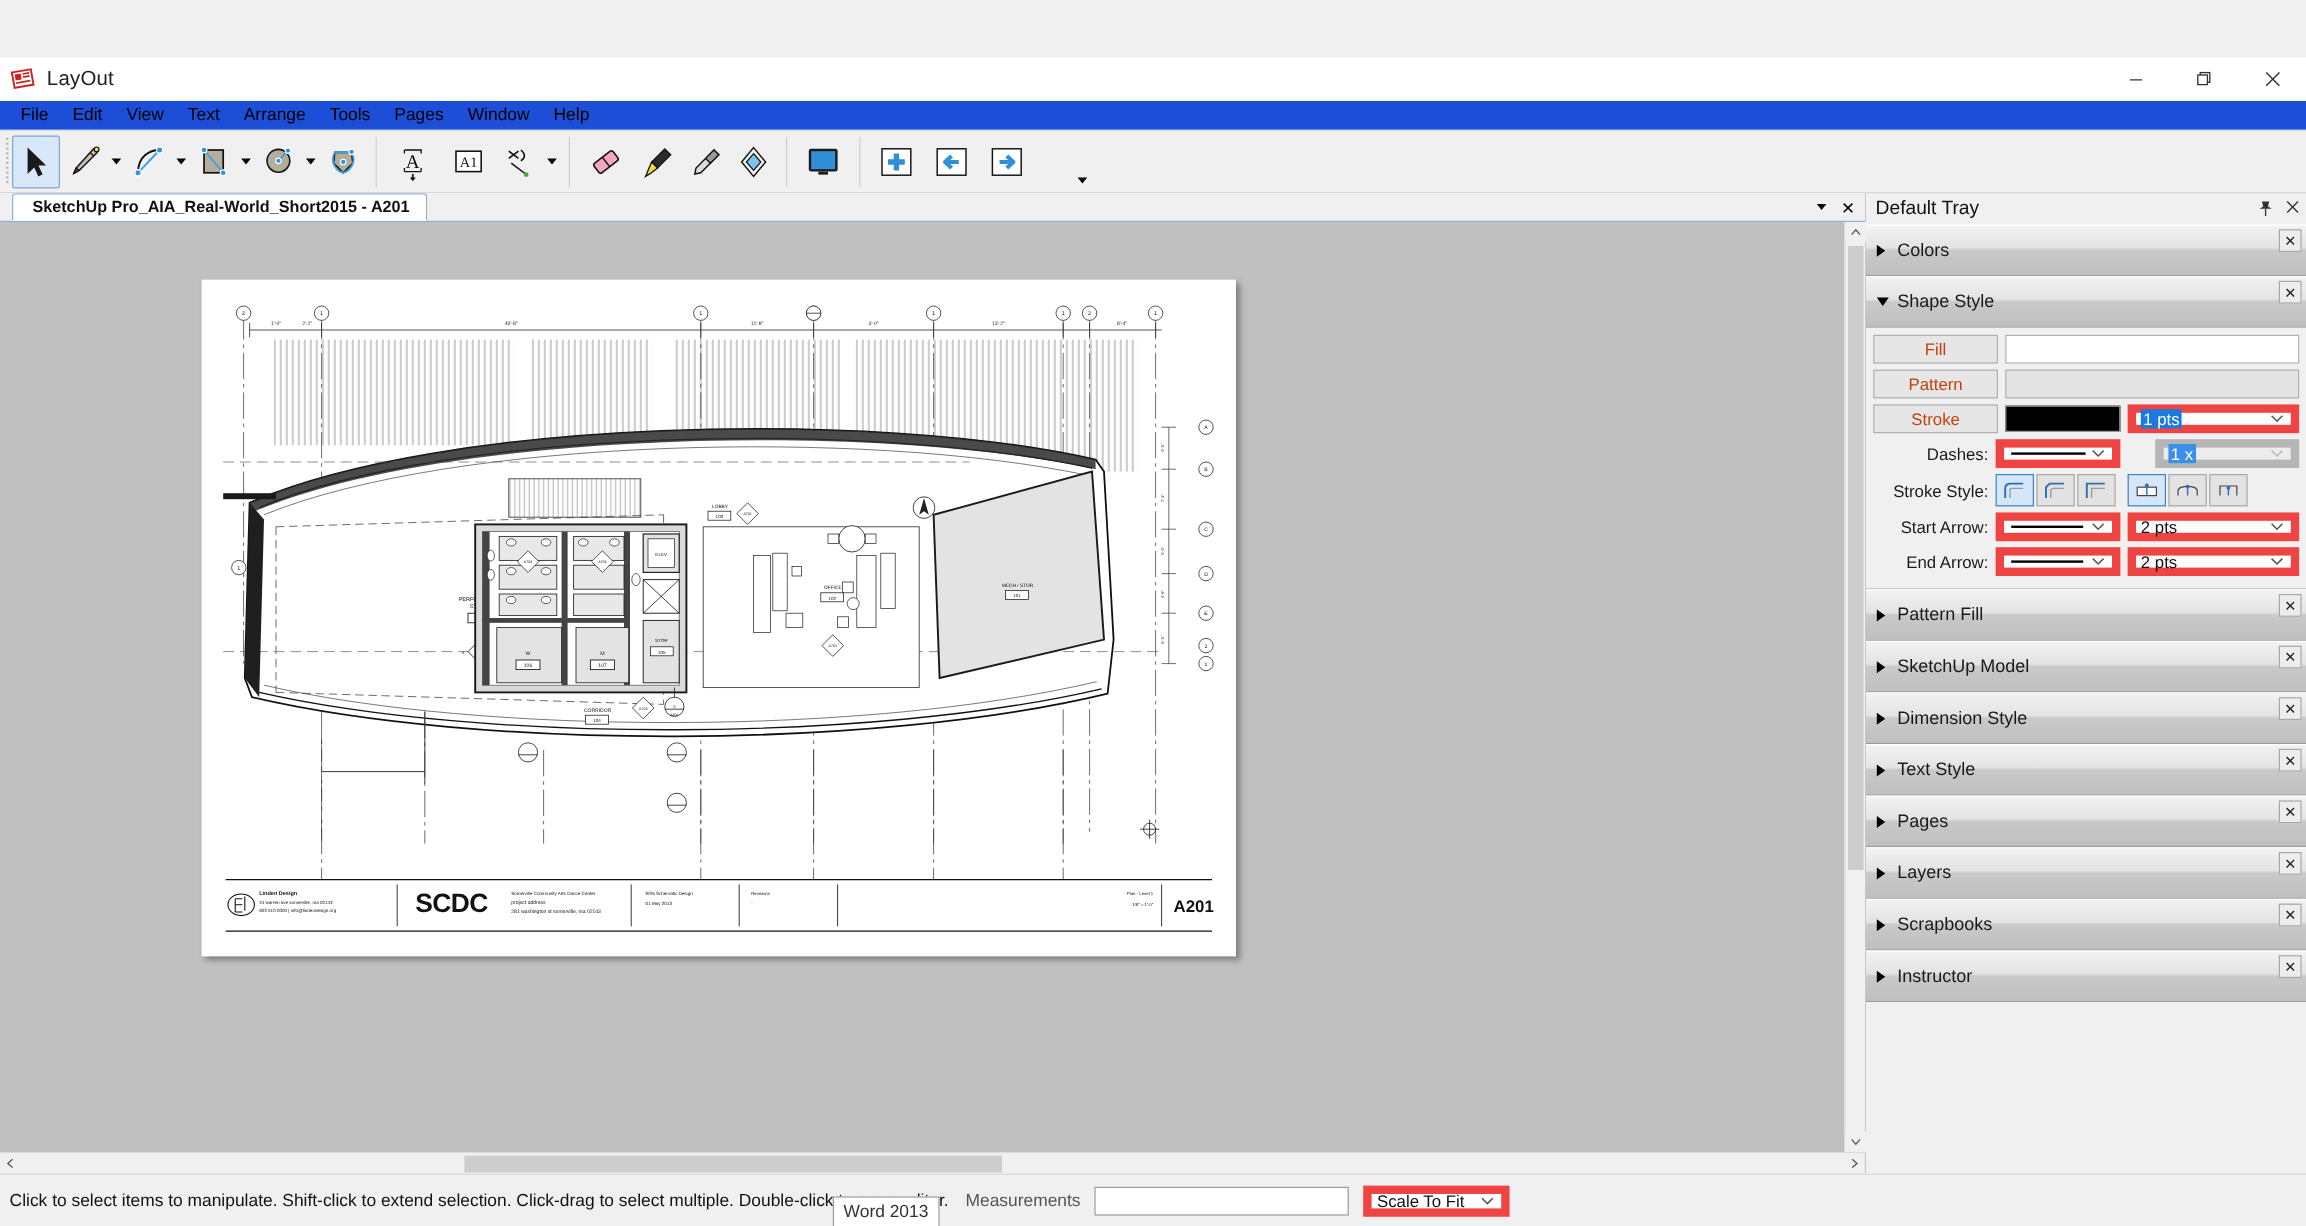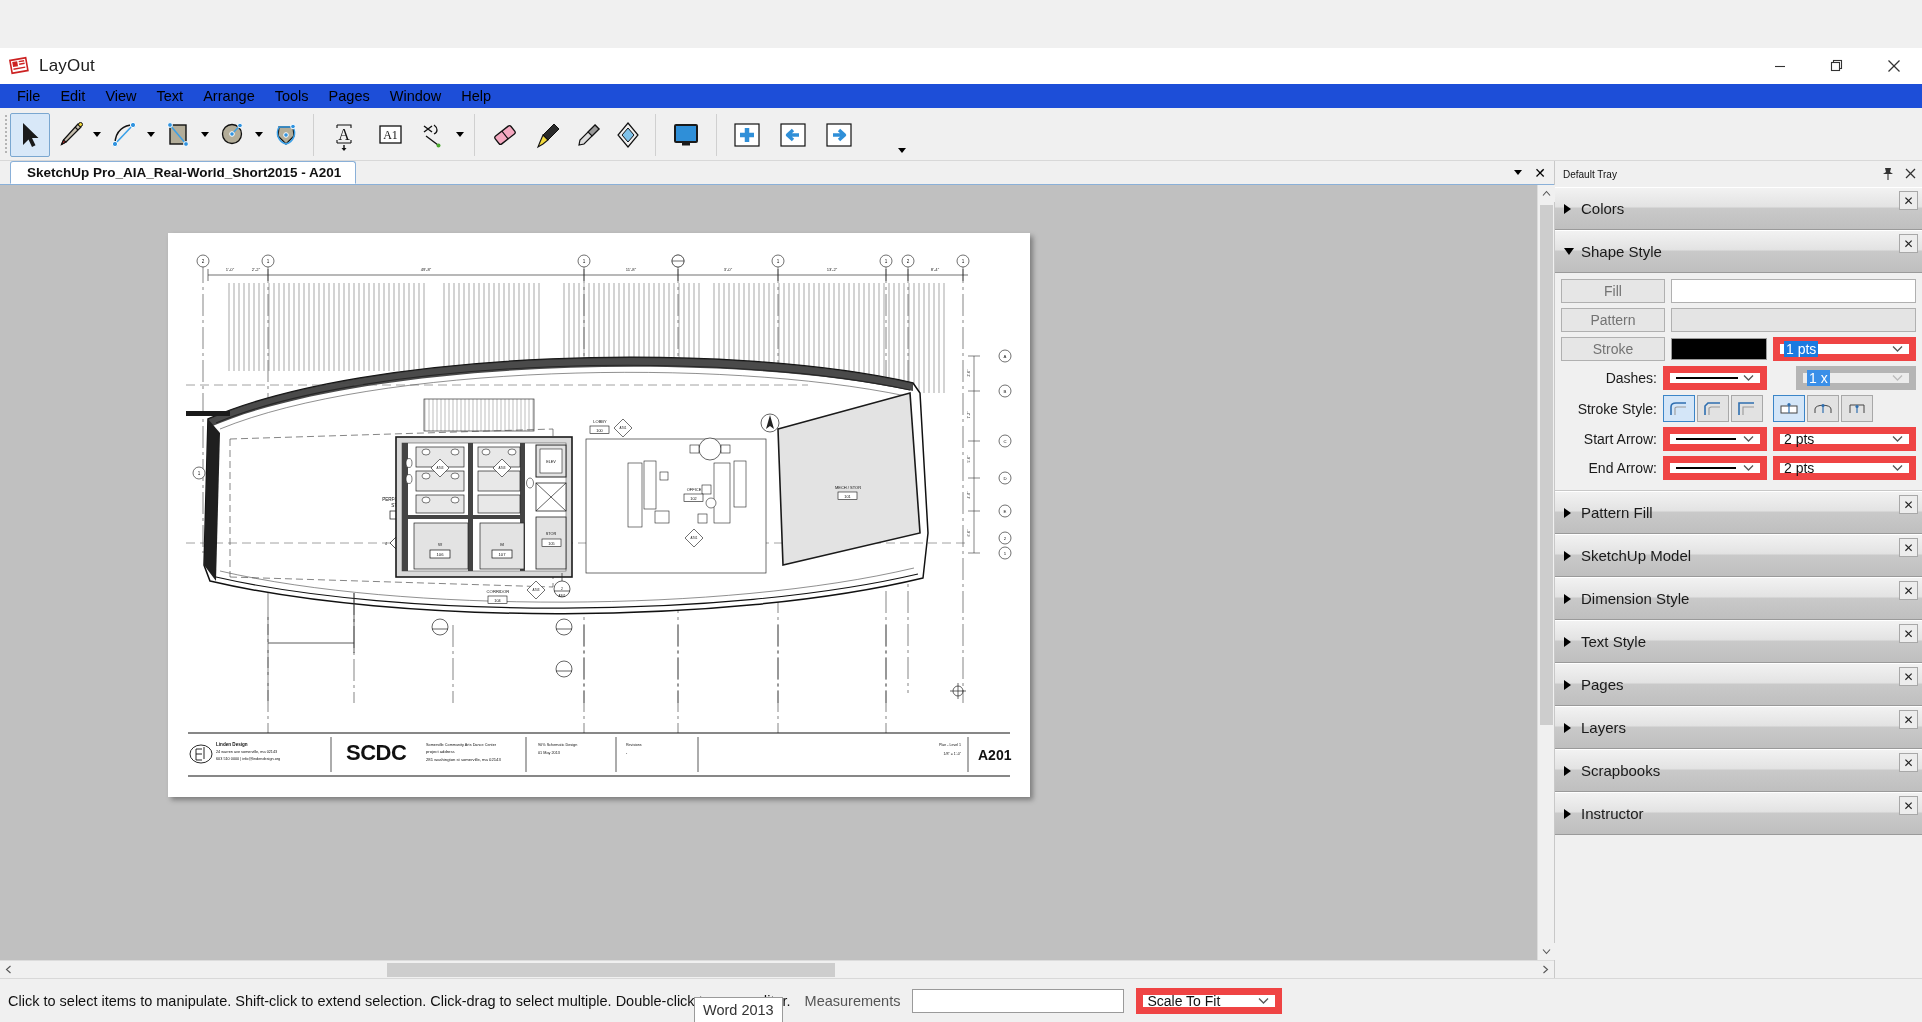--- a/index.html
+++ b/index.html
@@ -115,21 +115,21 @@
   .hscrollrow { height: 18px; flex: 0 0 18px; display: flex; align-items: center; background: #f0f0f0; border-top:1px solid #dcdcdc;}
   .hthumb { height: 14px; background: #cdcdcd; margin-left: 370px; width: 448px; }
 
   
   .tray {
     width: 368px; flex: 0 0 368px; background: #f0f0f0;
     border-left: 1px solid #c8c8c8; display: flex; flex-direction: column;
   }
   .tray-title {
     height: 26px; flex:0 0 26px; display: flex; align-items: center;
-    padding: 0 6px 0 8px; font-size: 10px; color: #111; background: #f0f0f0;
+    padding: 0 6px 0 8px; font-size: 16px; color: #111; background: #f0f0f0;
   }
   .tray-title .sp { margin-left: auto; display: flex; gap: 11px; align-items: center; }
   .pin { width: 12px; height: 14px; }
   .panel-head {
     height: 43px; display: flex; align-items: center; padding-left: 9px;
     background: linear-gradient(to bottom, #f2f2f2 0%, #e3e3e3 45%, #c9c9c9 50%, #bfbfbf 100%);
     border-top: 1px solid #ffffff; border-bottom: 1px solid #9a9a9a;
     font-size: 15px; color: #1a1a1a; position: relative;
   }
   .panel-head .tri { margin-right: 8px; width: 9px; display:inline-block; }
@@ -138,21 +138,21 @@
   .panel-x {
     position: absolute; right: 4px; top: 3px; width: 19px; height: 19px;
     border: 1px solid #a8a8a8; background: #ededed; display:flex; align-items:center; justify-content:center;
     font-size: 12px; color: #222; line-height: 1;
   }
   .panel-body { background: #f0f0f0; padding: 6px 6px 8px 6px; border-bottom: 1px solid #c8c8c8;}
   .row { display: flex; align-items: center; margin-bottom: 5px; }
   .btn-flat {
     width: 104px; height: 24px; border: 1px solid #b0b0b0; background: #e6e6e6;
     display: flex; align-items: center; justify-content: center;
-    font-size: 14px; color: #737373;
+    font-size: 14px; color: #c2410c;
   }
   .swatch-wide {
     flex: 1 1 auto; height: 24px; margin-left: 6px; border: 1px solid #b0b0b0; background: #fff;
   }
   .swatch-wide.grey { background: #e4e4e4; }
   .sw-black { width: 96px; height: 22px; background: #000; border: 1px solid #9a9a9a; margin-left: 6px; flex:0 0 96px; }
   .combo {
     height: 24px; border: 7px solid #ef4444; background: #fff;
     display: flex; align-items: center; padding-left: 4px; position: relative;
   }
@@ -183,21 +183,21 @@
     display: flex; align-items: center; position: relative;
   }
   .status-text { font-size: 14.5px; color: #111; margin-left: 8px; white-space: nowrap; }
   .tooltip {
     position: absolute; left: 694px; top: 18px; height: 26px;
     background: #fff; border: 1px solid #9a9a9a; display: flex; align-items: center;
     padding: 0 8px; font-size: 14.5px; color: #333; z-index: 5;
   }
   .meas-label { font-size: 14.5px; color: #555; margin-left: 14px; white-space: nowrap; }
   .meas-input { width: 212px; height: 24px; border: 1px solid #9a9a9a; background: #fff; margin-left: 12px; }
-  .scale-combo { width: 146px; height: 26px; margin-left: 12px; }
+  .scale-combo { width: 122px; height: 26px; margin-left: 12px; }
 
   
   .dwg { position: absolute; inset: 0; }
   .dwg text { font-family: "Liberation Sans", sans-serif; }
 </style>
 </head>
 <body>
 
 <div class="app">
 

